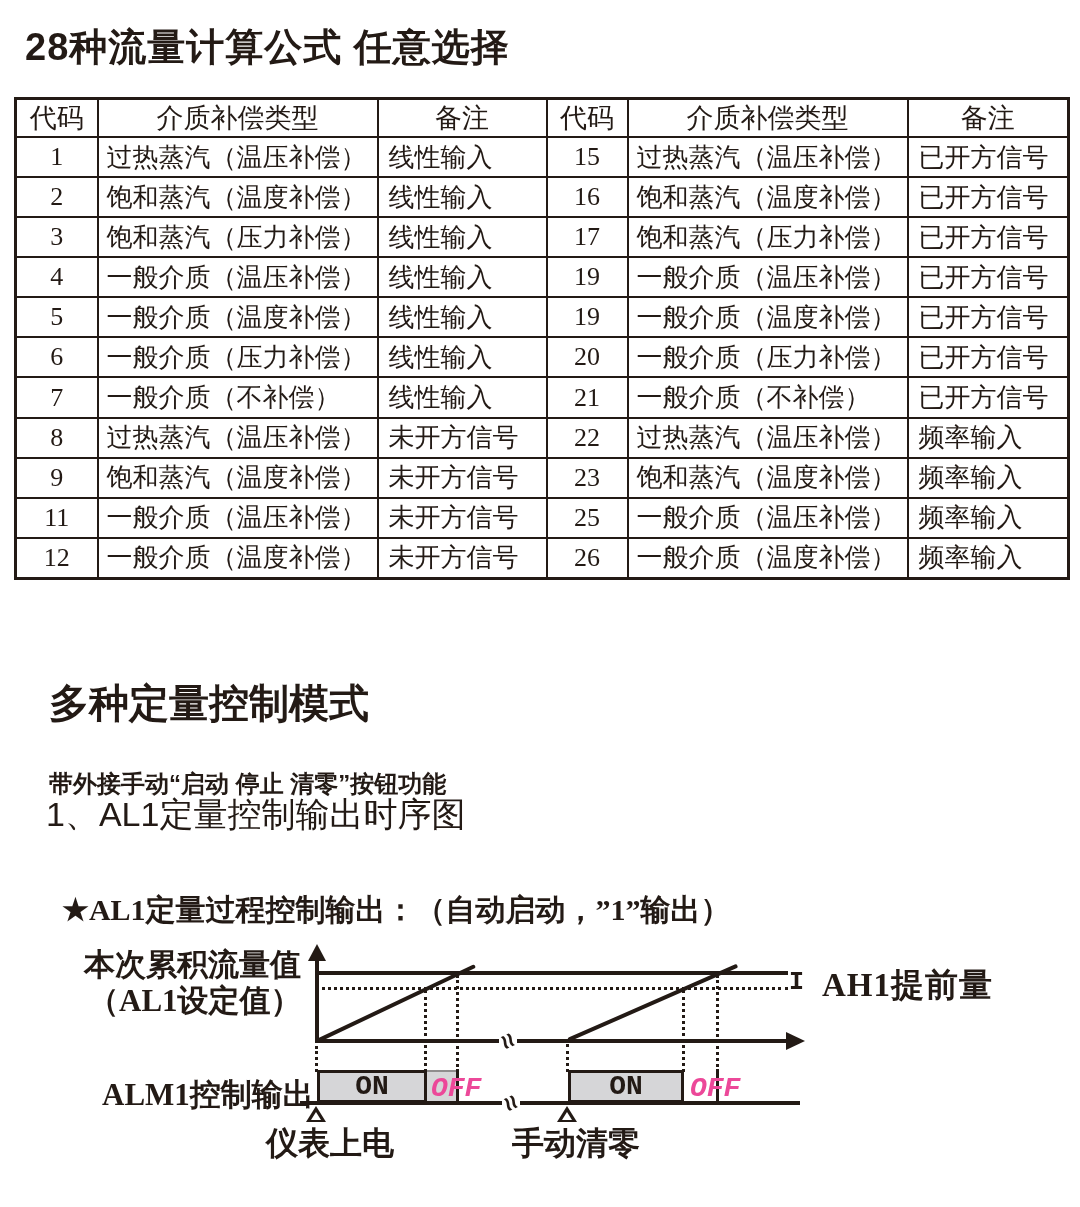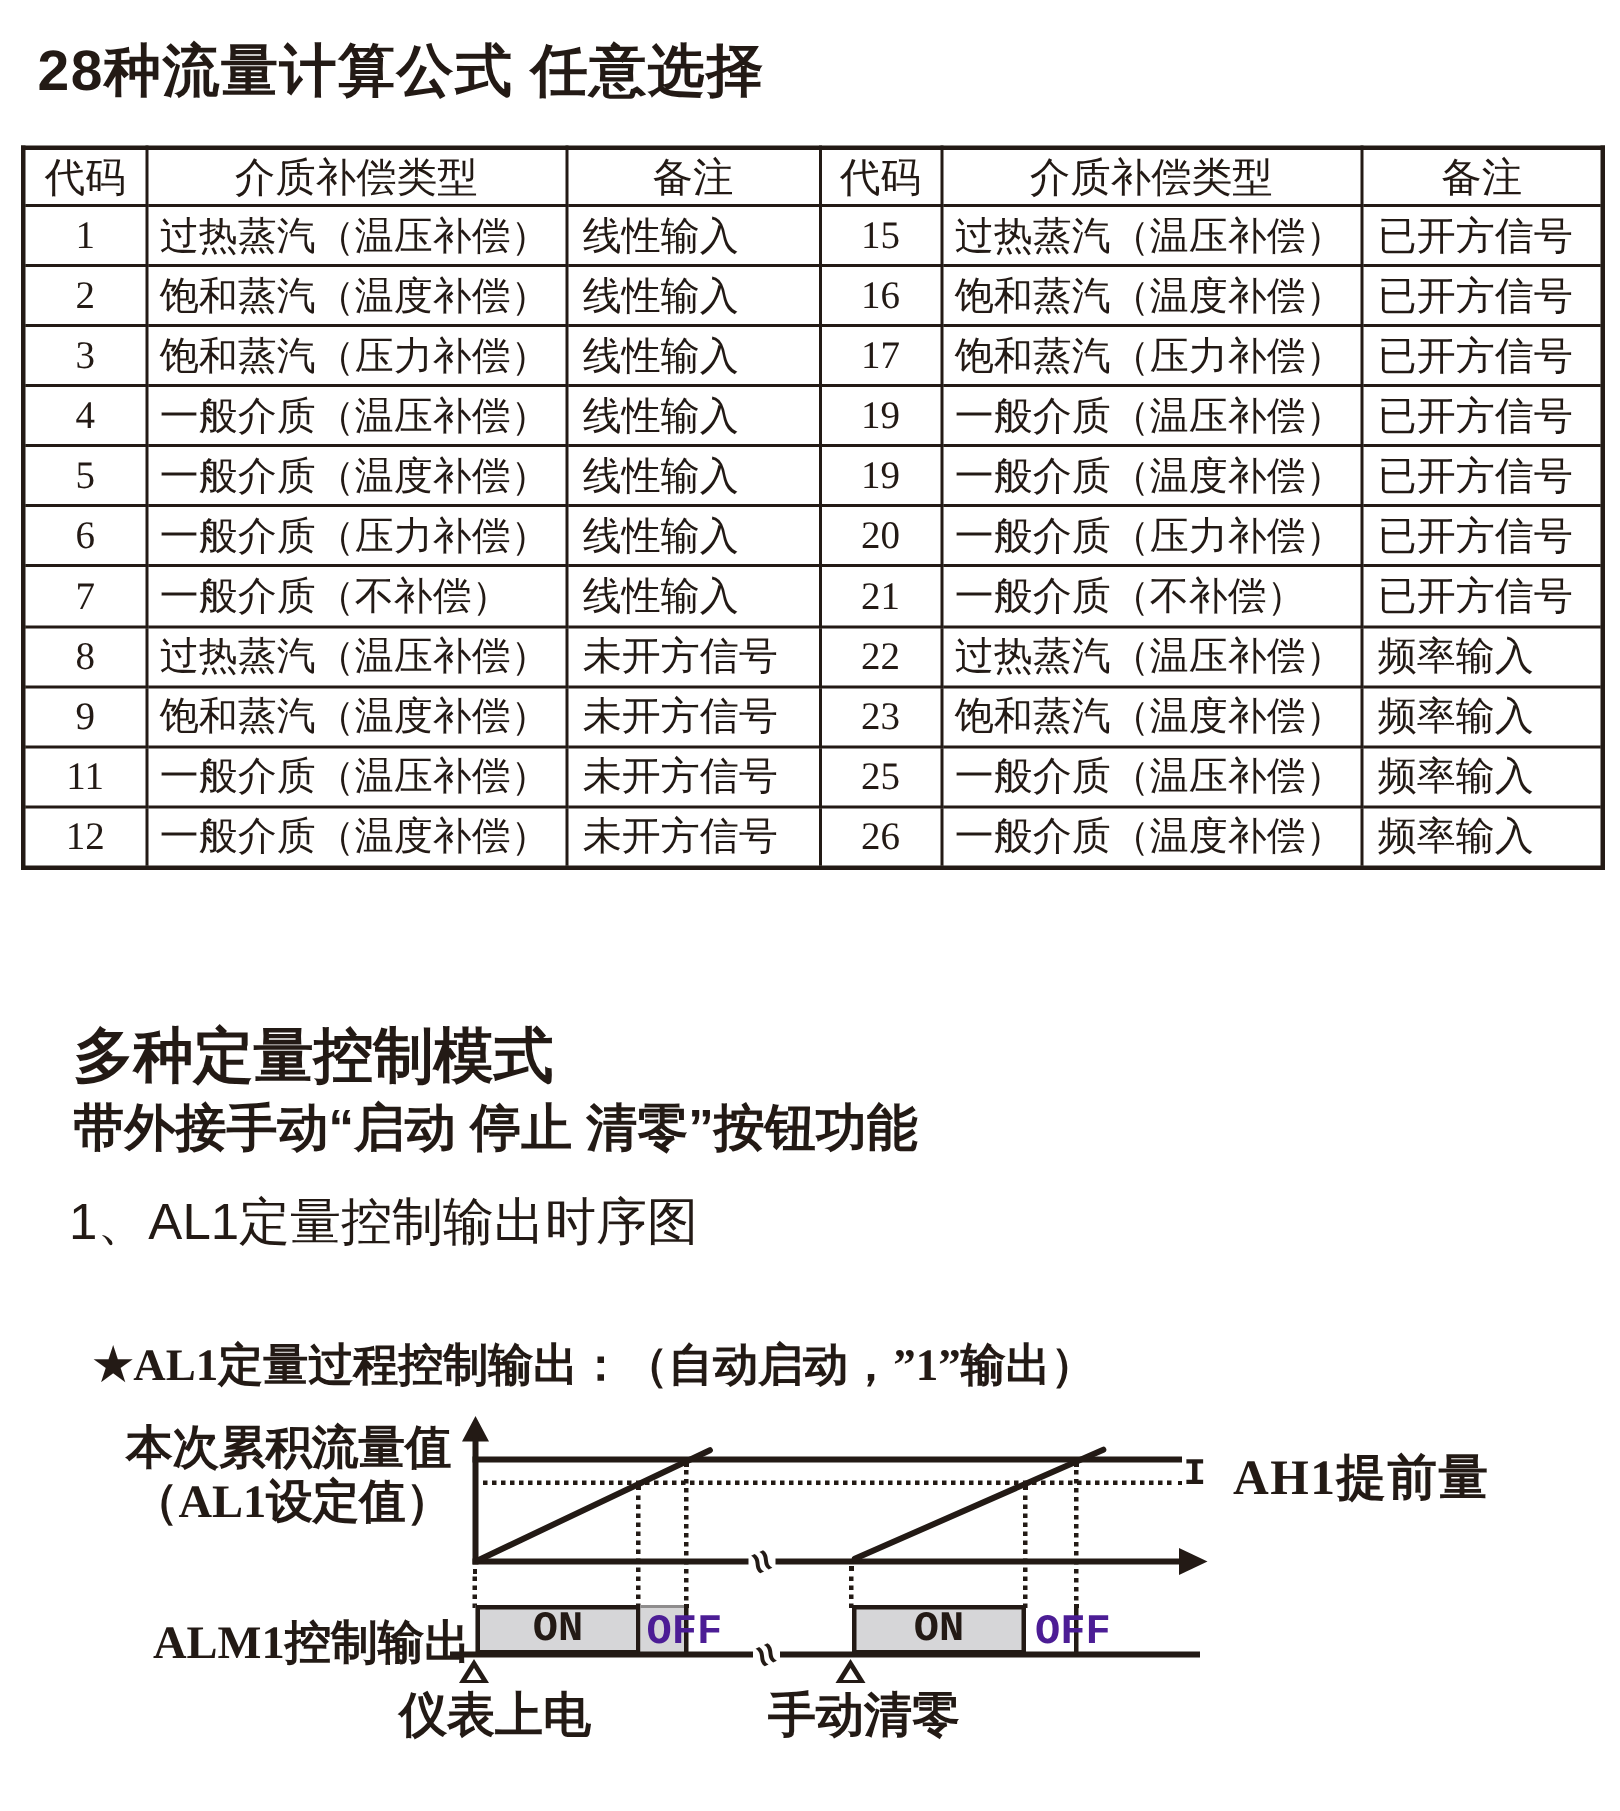--- a/index.html
+++ b/index.html
@@ -7,21 +7,21 @@
   body {
     width:1080px; height:1207px; position:relative; overflow:hidden;
     background:#ffffff; color:#231a15;
     font-family:"Liberation Sans", sans-serif;
   }
   .abs { position:absolute; }
 
   
   #page-title { left:25px; top:22px; font-size:38px; font-weight:600; letter-spacing:1px; white-space:nowrap; }
   #section-title { left:49px; top:676px; font-size:40px; font-weight:bold; margin:0; white-space:nowrap; }
-  #section-subtitle { left:49px; top:729px; font-size:34px; font-weight:600; white-space:nowrap; }
+  #section-subtitle { left:49px; top:768px; font-size:24px; font-weight:600; white-space:nowrap; }
   #diagram-heading { left:46px; top:792px; font-size:34px; font-weight:400; white-space:nowrap; }
   #diagram-caption { left:62px; top:890px; font-size:30px; font-weight:bold;
     font-family:"Liberation Serif", serif; white-space:nowrap;text-align:center; }
 
   
   table#formula-table {
     position:absolute; left:14px; top:97px; width:1053px; height:483px;
     border-collapse:collapse; table-layout:fixed;
     border:3px solid #231a15;
     font-family:"Liberation Serif", serif; font-size:26px;
@@ -47,21 +47,21 @@
     border-left:9px solid transparent; border-right:9px solid transparent;
     border-bottom:17px solid #231a15; }
   .arrow-right { position:absolute; width:0; height:0;
     border-top:9px solid transparent; border-bottom:9px solid transparent;
     border-left:19px solid #231a15; }
   .onblock { position:absolute; height:33px; background:#d6d6d8; border:3px solid #231a15;
     display:flex; align-items:center; justify-content:center;
     font-family:"Liberation Mono", monospace; font-weight:bold; font-size:28px; }
   .onext { position:absolute; height:33px; background:#d6d6d8; border-top:2px solid #8f8d8d; }
   .offlabel { position:absolute; font-family:"Liberation Mono", monospace; font-weight:bold;
-    font-size:28px; color:#4c1d95; white-space:nowrap; }
+    font-size:28px; color:#ec4899; white-space:nowrap;font-style:italic; }
   .brk { position:absolute; width:18px; height:16px; background:#ffffff;
     display:flex; align-items:center; justify-content:center; }
   .brk span { display:block; font-weight:bold; font-size:26px; color:#231a15;
     transform:rotate(65deg); line-height:0; }
   .tri-o { position:absolute; width:0; height:0;
     border-left:10px solid transparent; border-right:10px solid transparent;
     border-bottom:16px solid #231a15; }
   .tri-i { position:absolute; width:0; height:0;
     border-left:5px solid transparent; border-right:5px solid transparent;
     border-bottom:8px solid #ffffff; }

